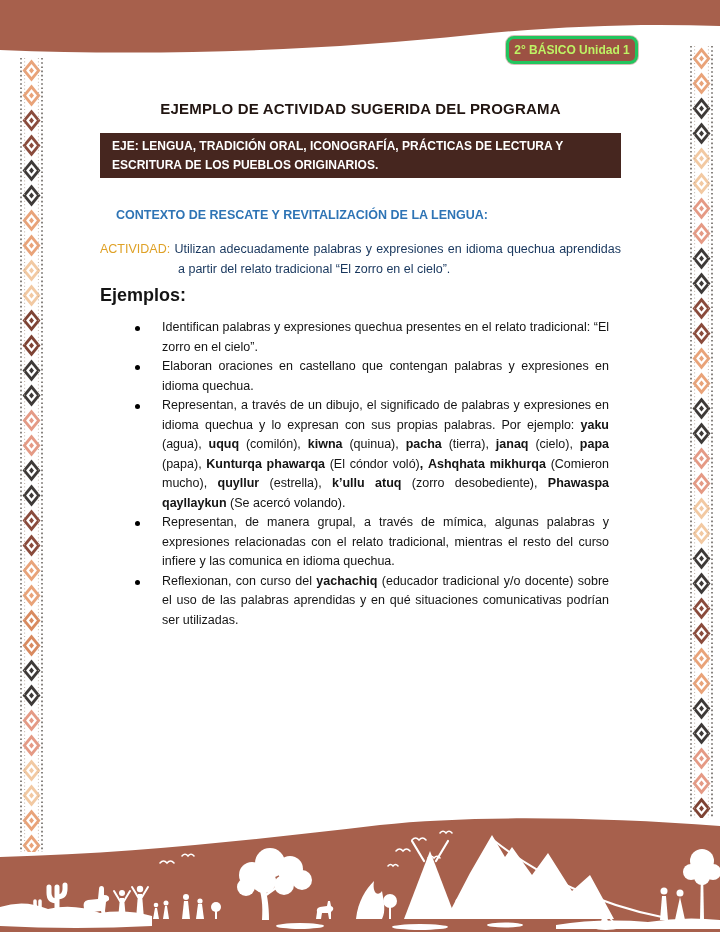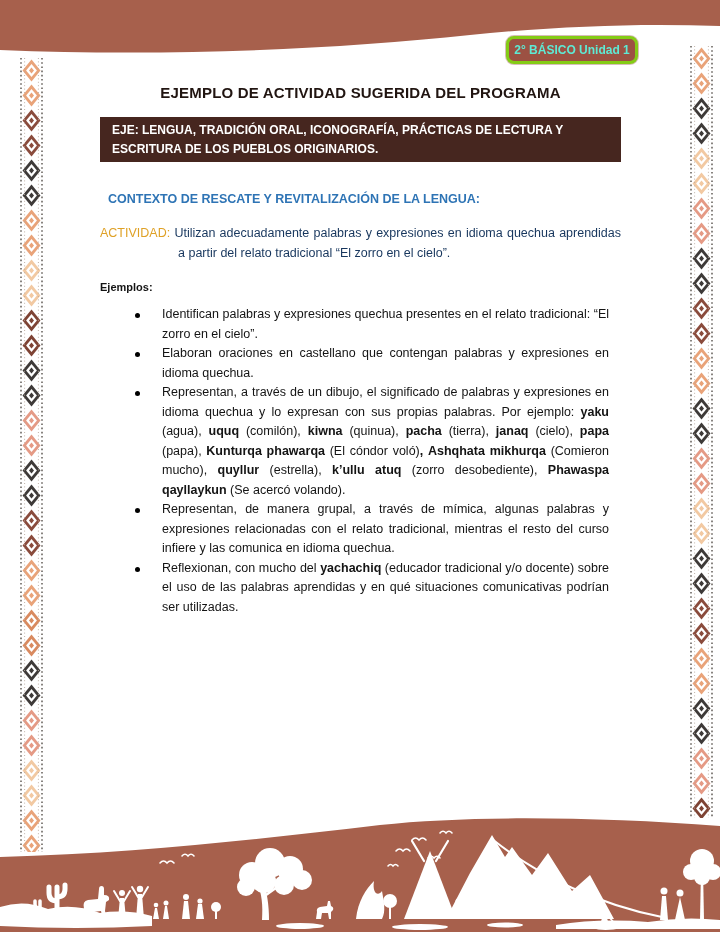--- a/index.html
+++ b/index.html
@@ -2,40 +2,40 @@
 <html><head>
 <meta charset="utf-8">
 <style>
   html,body{margin:0;padding:0;background:#fff;}
   .page{position:relative;width:720px;height:932px;overflow:hidden;background:#fff;
         font-family:"Liberation Sans",sans-serif;color:#1F1A17;}
 
   
   .top-banner{position:absolute;top:0;left:0;width:720px;height:66px;}
   .unit-badge{position:absolute;top:36px;left:506px;width:126px;height:22px;
-        background:#9C5143;border:3px solid #84cc16;border-radius:8px;
-        color:#5eead4;font-size:12px;font-weight:bold;text-align:center;line-height:22px;
+        background:#9C5143;border:3px solid #22c55e;border-radius:8px;
+        color:#bef264;font-size:12px;font-weight:bold;text-align:center;line-height:22px;
         box-shadow:0 0 0 1px rgba(140,70,55,.35);}
 
   
   .strip{position:absolute;width:23px;}
   .strip-left{left:20px;top:58px;height:794px;}
   .strip-right{right:7px;top:46px;height:772px;}
 
   
-  .content{position:absolute;left:100px;top:84px;width:521px;}
+  .content{position:absolute;left:100px;top:100px;width:521px;}
   .page-title{margin:0 0 16px 0;font-size:15px;font-weight:bold;color:#211511;
         text-align:center;letter-spacing:.2px;}
   .eje-box{background:#46261F;color:#fff;font-weight:bold;font-size:12px;
         line-height:1.55;padding:4px 12px;margin-bottom:30px;text-align:left;}
-  .contexto{color:#2E74B5;font-weight:bold;font-size:12.5px;margin:0 0 17px 8px;}
+  .contexto{color:#2E74B5;font-weight:bold;font-size:12.5px;margin:0 0 17px 16px;}
   .actividad{font-size:12.5px;font-weight:normal;color:#17365D;line-height:1.6;
         text-align:justify;padding-left:78px;text-indent:-78px;margin:0 0 2px 0;}
   .actividad .label{color:#DFA126;}
-  .ejemplos-heading{font-size:11px;font-weight:bold;color:#141414;margin:18px 0 3px 0;}
+  .ejemplos-heading{font-size:18px;font-weight:bold;color:#141414;margin:6px 0 3px 0;}
   ul.ejemplos{list-style:none;margin:12px;padding:0;}
   ul.ejemplos li{position:relative;padding-left:50px;font-size:12.5px;line-height:19.5px;
         text-align:justify;color:#141414;}
   ul.ejemplos li::before{content:"";position:absolute;left:23px;top:8px;width:5px;height:5px;
         border-radius:50%;background:#000;}
   .b{font-weight:bold;}
 
   
   .footer{position:absolute;left:0;bottom:0;width:720px;height:115px;}
 </style>
@@ -388,21 +388,21 @@
 
     <p class="actividad"><span class="label">ACTIVIDAD:</span> <span>Utilizan adecuadamente palabras y expresiones en idioma quechua aprendidas a partir del relato tradicional “El zorro en el cielo”.</span></p>
 
     <p class="ejemplos-heading">Ejemplos:</p>
 
     <ul class="ejemplos">
         <li><span>Identifican palabras y expresiones quechua presentes en el relato tradicional: “El zorro en el cielo”.</span></li>
         <li><span>Elaboran oraciones en castellano que contengan palabras y expresiones en idioma quechua.</span></li>
         <li><span>Representan, a través de un dibujo, el significado de palabras y expresiones en idioma quechua y lo expresan con sus propias palabras. Por ejemplo: </span><span class="b">yaku</span><span> (agua), </span><span class="b">uquq</span><span> (comilón), </span><span class="b">kiwna</span><span> (quinua), </span><span class="b">pacha</span><span> (tierra), </span><span class="b">janaq</span><span> (cielo), </span><span class="b">papa</span><span> (papa), </span><span class="b">Kunturqa phawarqa</span><span> (El cóndor voló)</span><span class="b">,</span><span> </span><span class="b">Ashqhata mikhurqa</span><span> (Comieron mucho), </span><span class="b">quyllur</span><span> (estrella), </span><span class="b">k’ullu atuq</span><span> (zorro desobediente), </span><span class="b">Phawaspa qayllaykun</span><span> (Se acercó volando).</span></li>
         <li><span>Representan, de manera grupal, a través de mímica, algunas palabras y expresiones relacionadas con el relato tradicional, mientras el resto del curso infiere y las comunica en idioma quechua.</span></li>
-        <li><span>Reflexionan, con mucho del </span><span class="b">yachachiq</span><span> (educador tradicional y/o docente) sobre el uso de las palabras aprendidas y en qué situaciones comunicativas podrían ser utilizadas.</span></li>
+        <li><span>Reflexionan, con curso del </span><span class="b">yachachiq</span><span> (educador tradicional y/o docente) sobre el uso de las palabras aprendidas y en qué situaciones comunicativas podrían ser utilizadas.</span></li>
       </ul>
   </div>
 
   <svg class="footer" viewBox="0 0 720 115" width="720" height="115">
     <path d="M0,40 C140,36 260,22 380,8 C470,-2 600,0 720,9 L720,115 L0,115 Z" fill="#A7604C"></path>
     <g fill="#fff" stroke="none">
 
       <path d="M0,90 Q24,82 48,92 Q74,86 100,96 Q126,92 152,99 L152,109 Q76,113 0,109 Z"></path>
       <ellipse cx="300" cy="109" rx="24" ry="3"></ellipse>
       <ellipse cx="420" cy="110" rx="28" ry="3"></ellipse>

